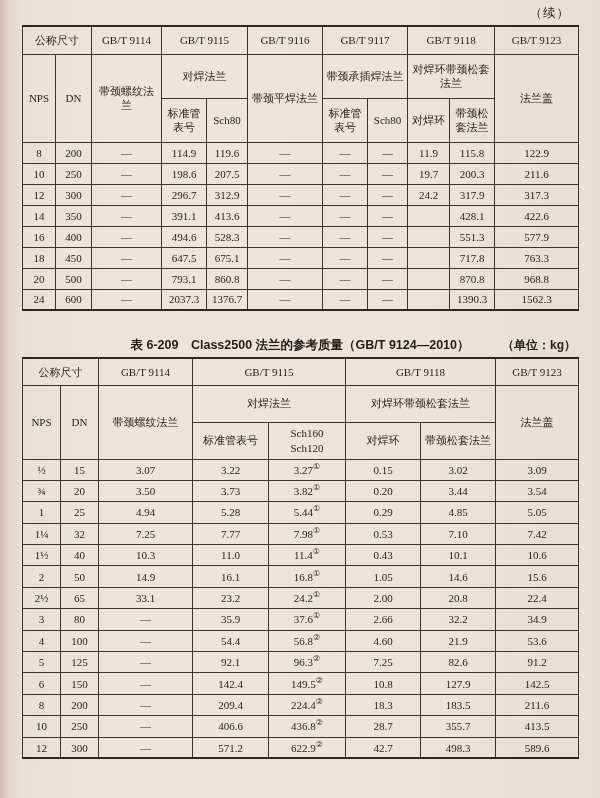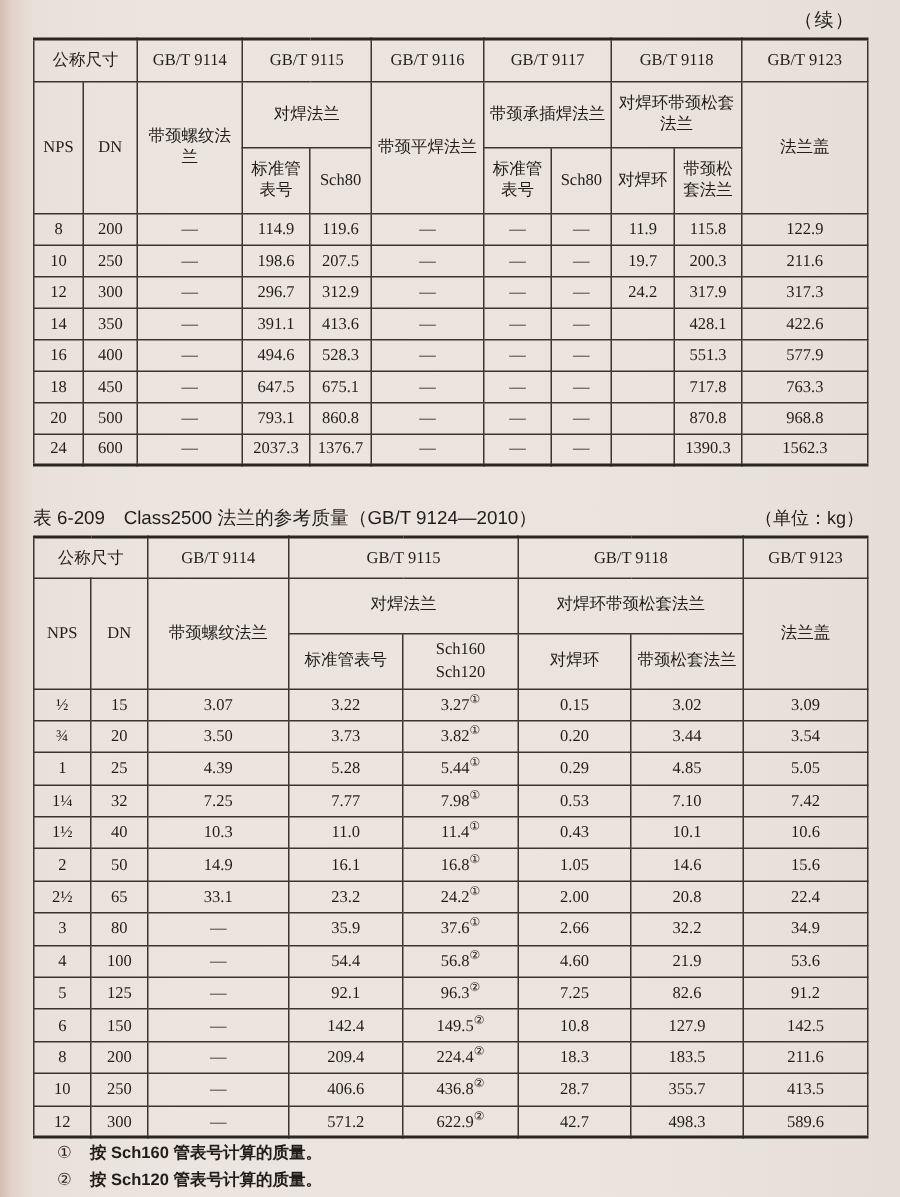--- a/index.html
+++ b/index.html
@@ -32,21 +32,21 @@
   .t1 { position:absolute; left:22px; top:25px; width:556px;
         border-top:2.5px solid #2b2620; border-bottom:2.5px solid #2b2620; }
   .t1 thead tr.hr1 th { height:28px; }
   .t1 thead tr.hr2 th { height:44px; }
   .t1 thead tr.hr3 th { height:44px; }
   .t1 td { height:21px; }
 
   .t2-title {
     position:absolute; top:337px; left:22px; width:556px; height:18px;
     font-family:"Liberation Sans","DejaVu Sans",sans-serif;
-    font-weight:normal; font-size:12.5px; text-align:left;
+    font-weight:bold; font-size:12.5px; text-align:center;
   }
   .t2-title .unit { position:absolute; right:2px; top:0; font-size:12px; }
 
   .t2 { position:absolute; left:22px; top:357px; width:556px;
         border-top:2.5px solid #2b2620; border-bottom:2.5px solid #2b2620; }
   .t2 thead tr.hr1 th { height:27px; }
   .t2 thead tr.hr2 th { height:37px; }
   .t2 thead tr.hr3 th { height:37px; }
   .t2 td { height:21.4px; }
 
@@ -282,21 +282,21 @@
           <td>3.50</td>
           <td>3.73</td>
           <td>3.82<sup>①</sup></td>
           <td>0.20</td>
           <td>3.44</td>
           <td>3.54</td>
         </tr>
         <tr>
           <td>1</td>
           <td>25</td>
-          <td>4.39</td>
+          <td>4.94</td>
           <td>5.28</td>
           <td>5.44<sup>①</sup></td>
           <td>0.29</td>
           <td>4.85</td>
           <td>5.05</td>
         </tr>
         <tr>
           <td>1¼</td>
           <td>32</td>
           <td>7.25</td>
@@ -402,23 +402,15 @@
           <td>—</td>
           <td>571.2</td>
           <td>622.9<sup>②</sup></td>
           <td>42.7</td>
           <td>498.3</td>
           <td>589.6</td>
         </tr>
       </tbody>
   </table>
 
-  <div class="footnotes">
-    <div>
-      <span class="fn-mark">①</span><span>按 Sch160 管表号计算的质量。</span>
-    </div>
-    <div>
-      <span class="fn-mark">②</span><span>按 Sch120 管表号计算的质量。</span>
-    </div>
-  </div>
 
 
 </div>
 
 </body></html>

